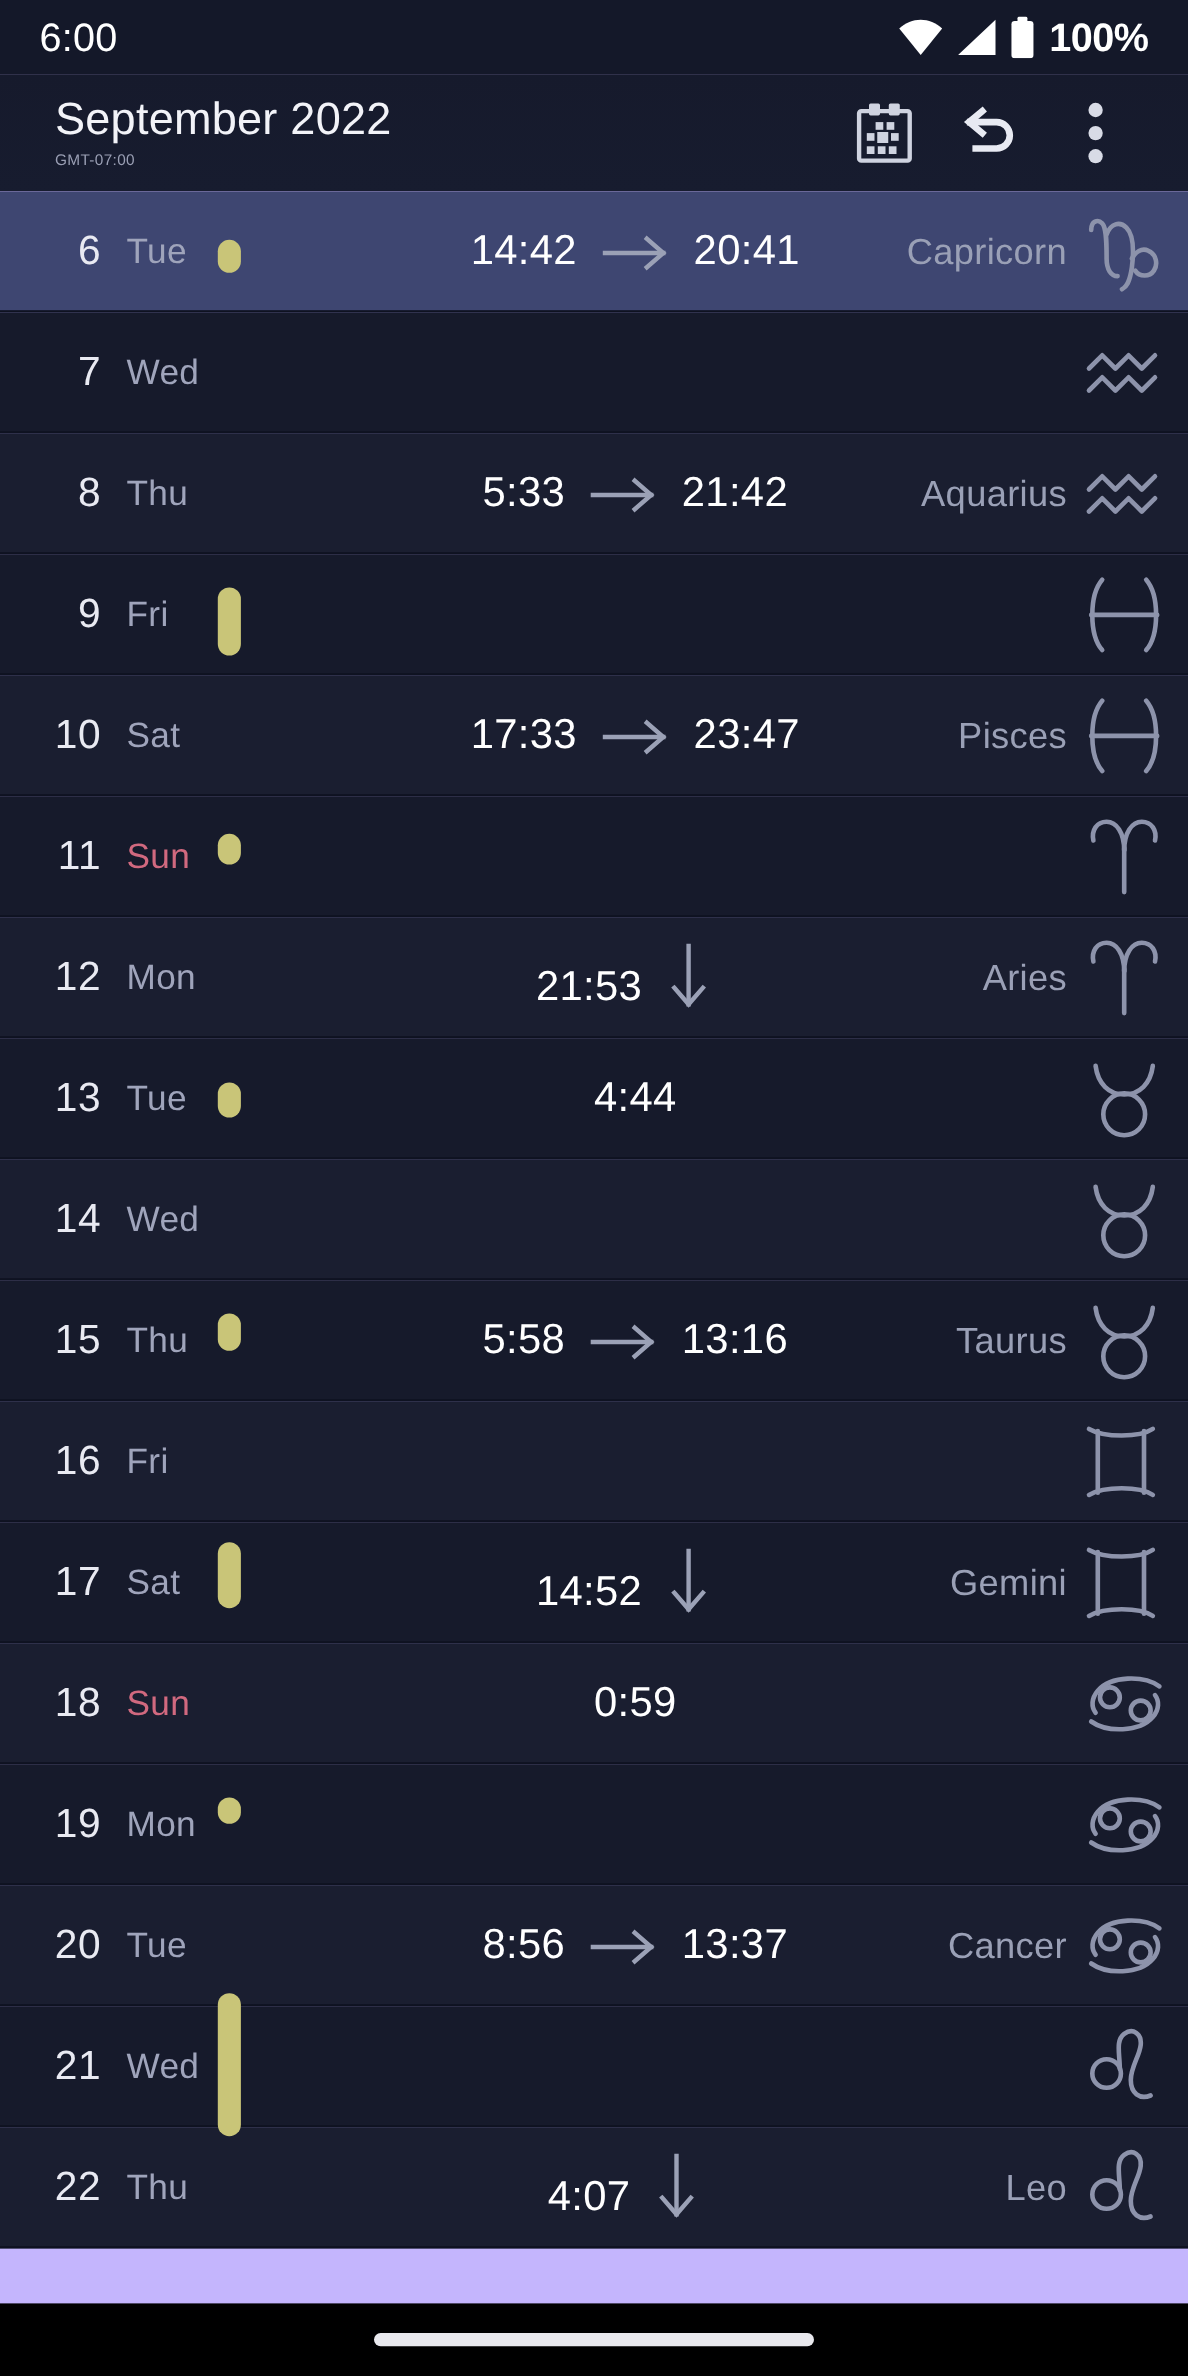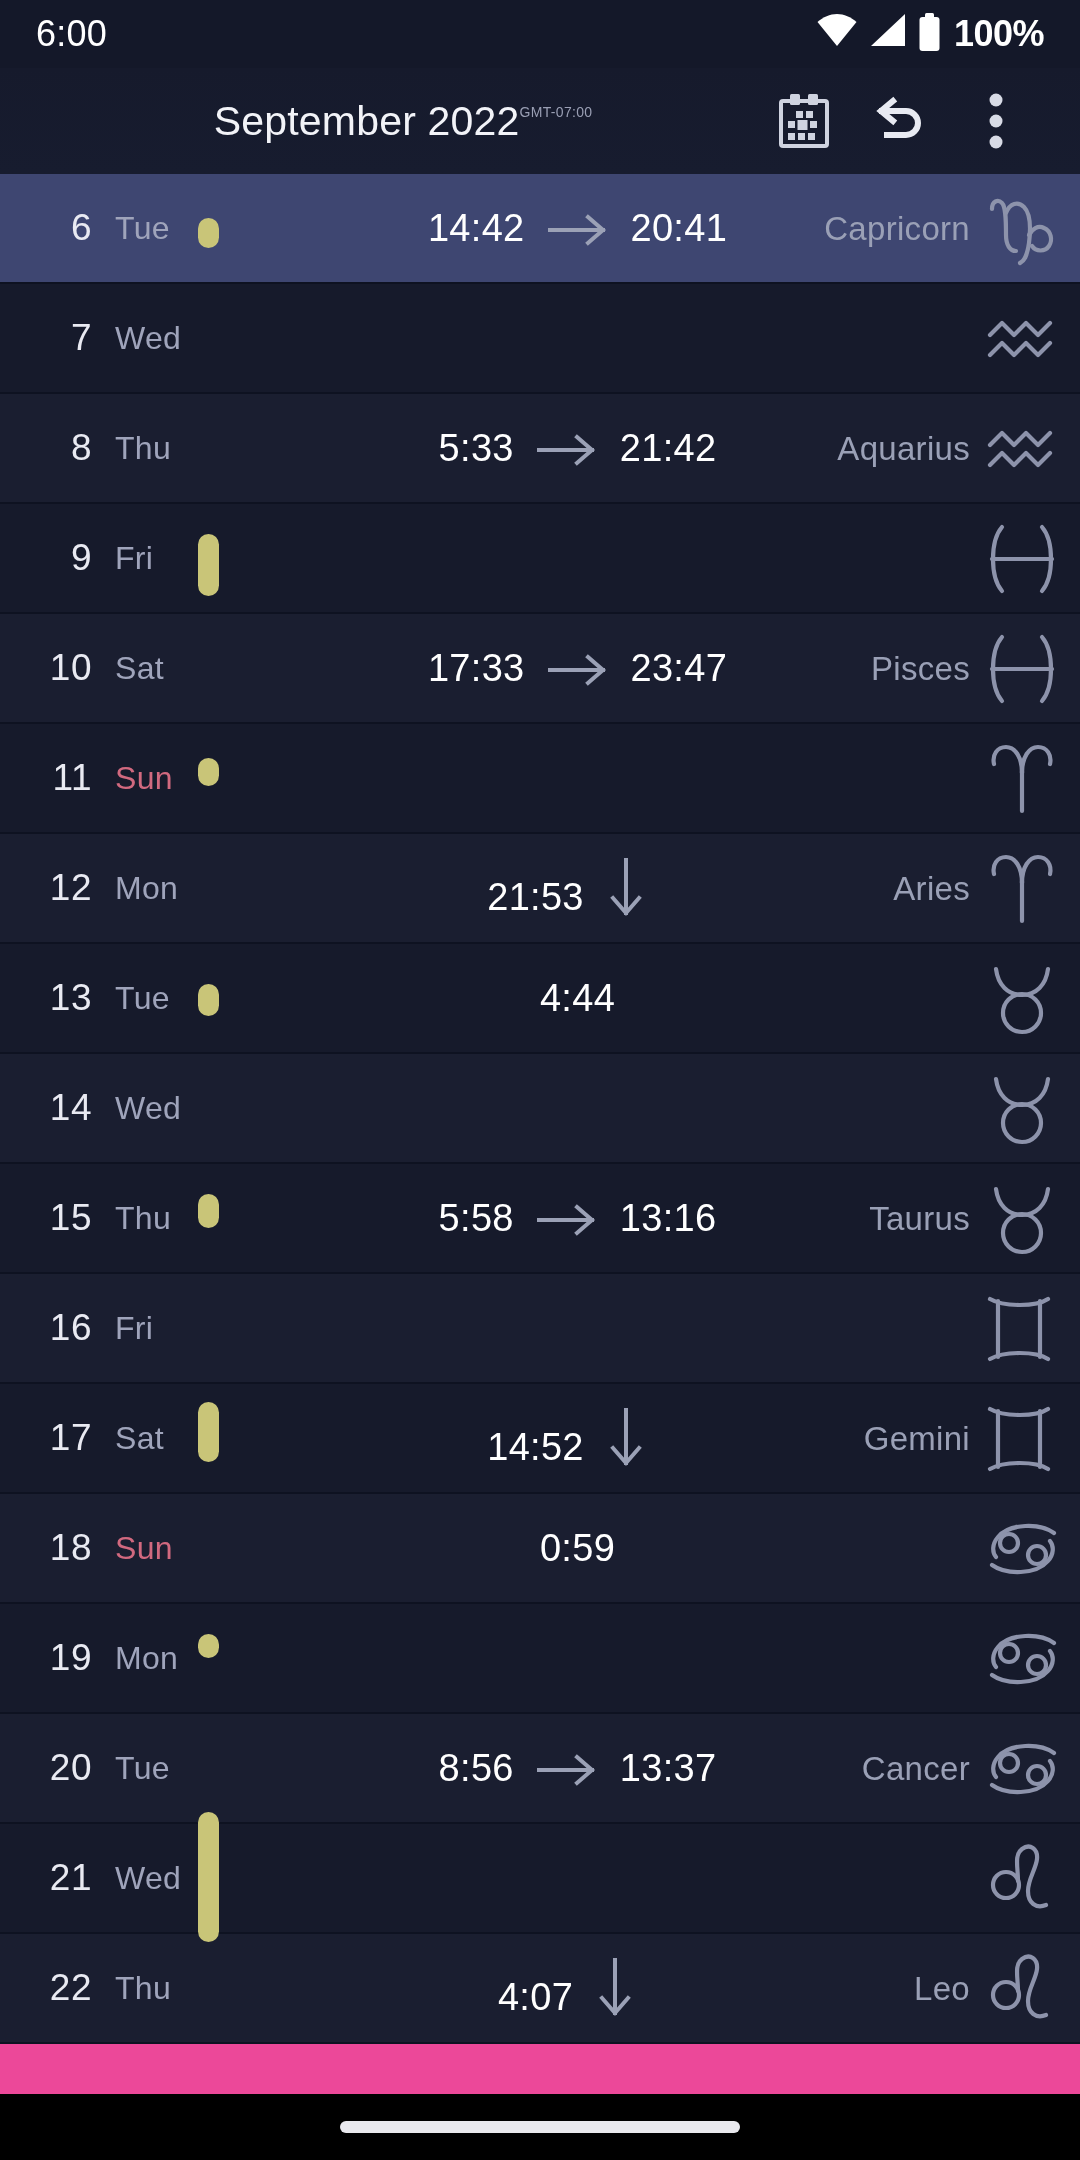--- a/index.html
+++ b/index.html
@@ -2,41 +2,41 @@
 <html><head>
 <meta charset="utf-8">
 <style>
   * { margin:0; padding:0; box-sizing:border-box; }
   html,body {
     width:1080px; height:2160px; overflow:hidden;
     background:#0c0f1c;
     font-family:"Liberation Sans", sans-serif;
     -webkit-font-smoothing:antialiased;
   }
-  #app { position:relative; width:1080px; height:2160px; background:#ec4899; }
+  #app { position:relative; width:1080px; height:2160px; background:#c4b5fd; }
 
   
   .statusbar{
     position:absolute; top:0; left:0; width:1080px; height:68px;
     background:#141829;
     display:flex; align-items:center; justify-content:space-between;
     padding:0 36px;
   }
   .sb-clock{ color:#ffffff; font-size:36px; letter-spacing:.2px; font-weight:400; }
-  .sb-right{ display:flex; gap:11px; }
+  .sb-right{ display:flex; align-items:center; gap:11px; }
   .sb-right svg{ display:block; }
   .sb-batt{ color:#ffffff; font-size:36px; font-weight:700; letter-spacing:-.5px; margin-left:2px; }
 
   
   .appbar{
     position:absolute; top:68px; left:0; width:1080px; height:106px;
     background:linear-gradient(180deg,#161a2c 0%, #171c2f 100%);
     display:flex; align-items:center; padding:0 36px 0 50px;
   }
-  .titlewrap{ flex:1; display:flex; flex-direction:row; justify-content:center;text-align:right; }
+  .titlewrap{ flex:1; display:flex; flex-direction:column; justify-content:center; }
   .title{ color:#f2f3f8; font-size:41px; line-height:46px; font-weight:400; letter-spacing:.2px;}
   .subtitle{ color:#9a9fb4; font-size:14px; line-height:26px; margin-top:1px; letter-spacing:.3px;}
   .actions{ display:flex; align-items:center; gap:0; }
   .iconbtn{
     width:96px; height:96px; display:flex; align-items:center; justify-content:center;
     background:transparent; border:none; cursor:pointer;
   }
   .iconbtn svg{ display:block; }
 
   

